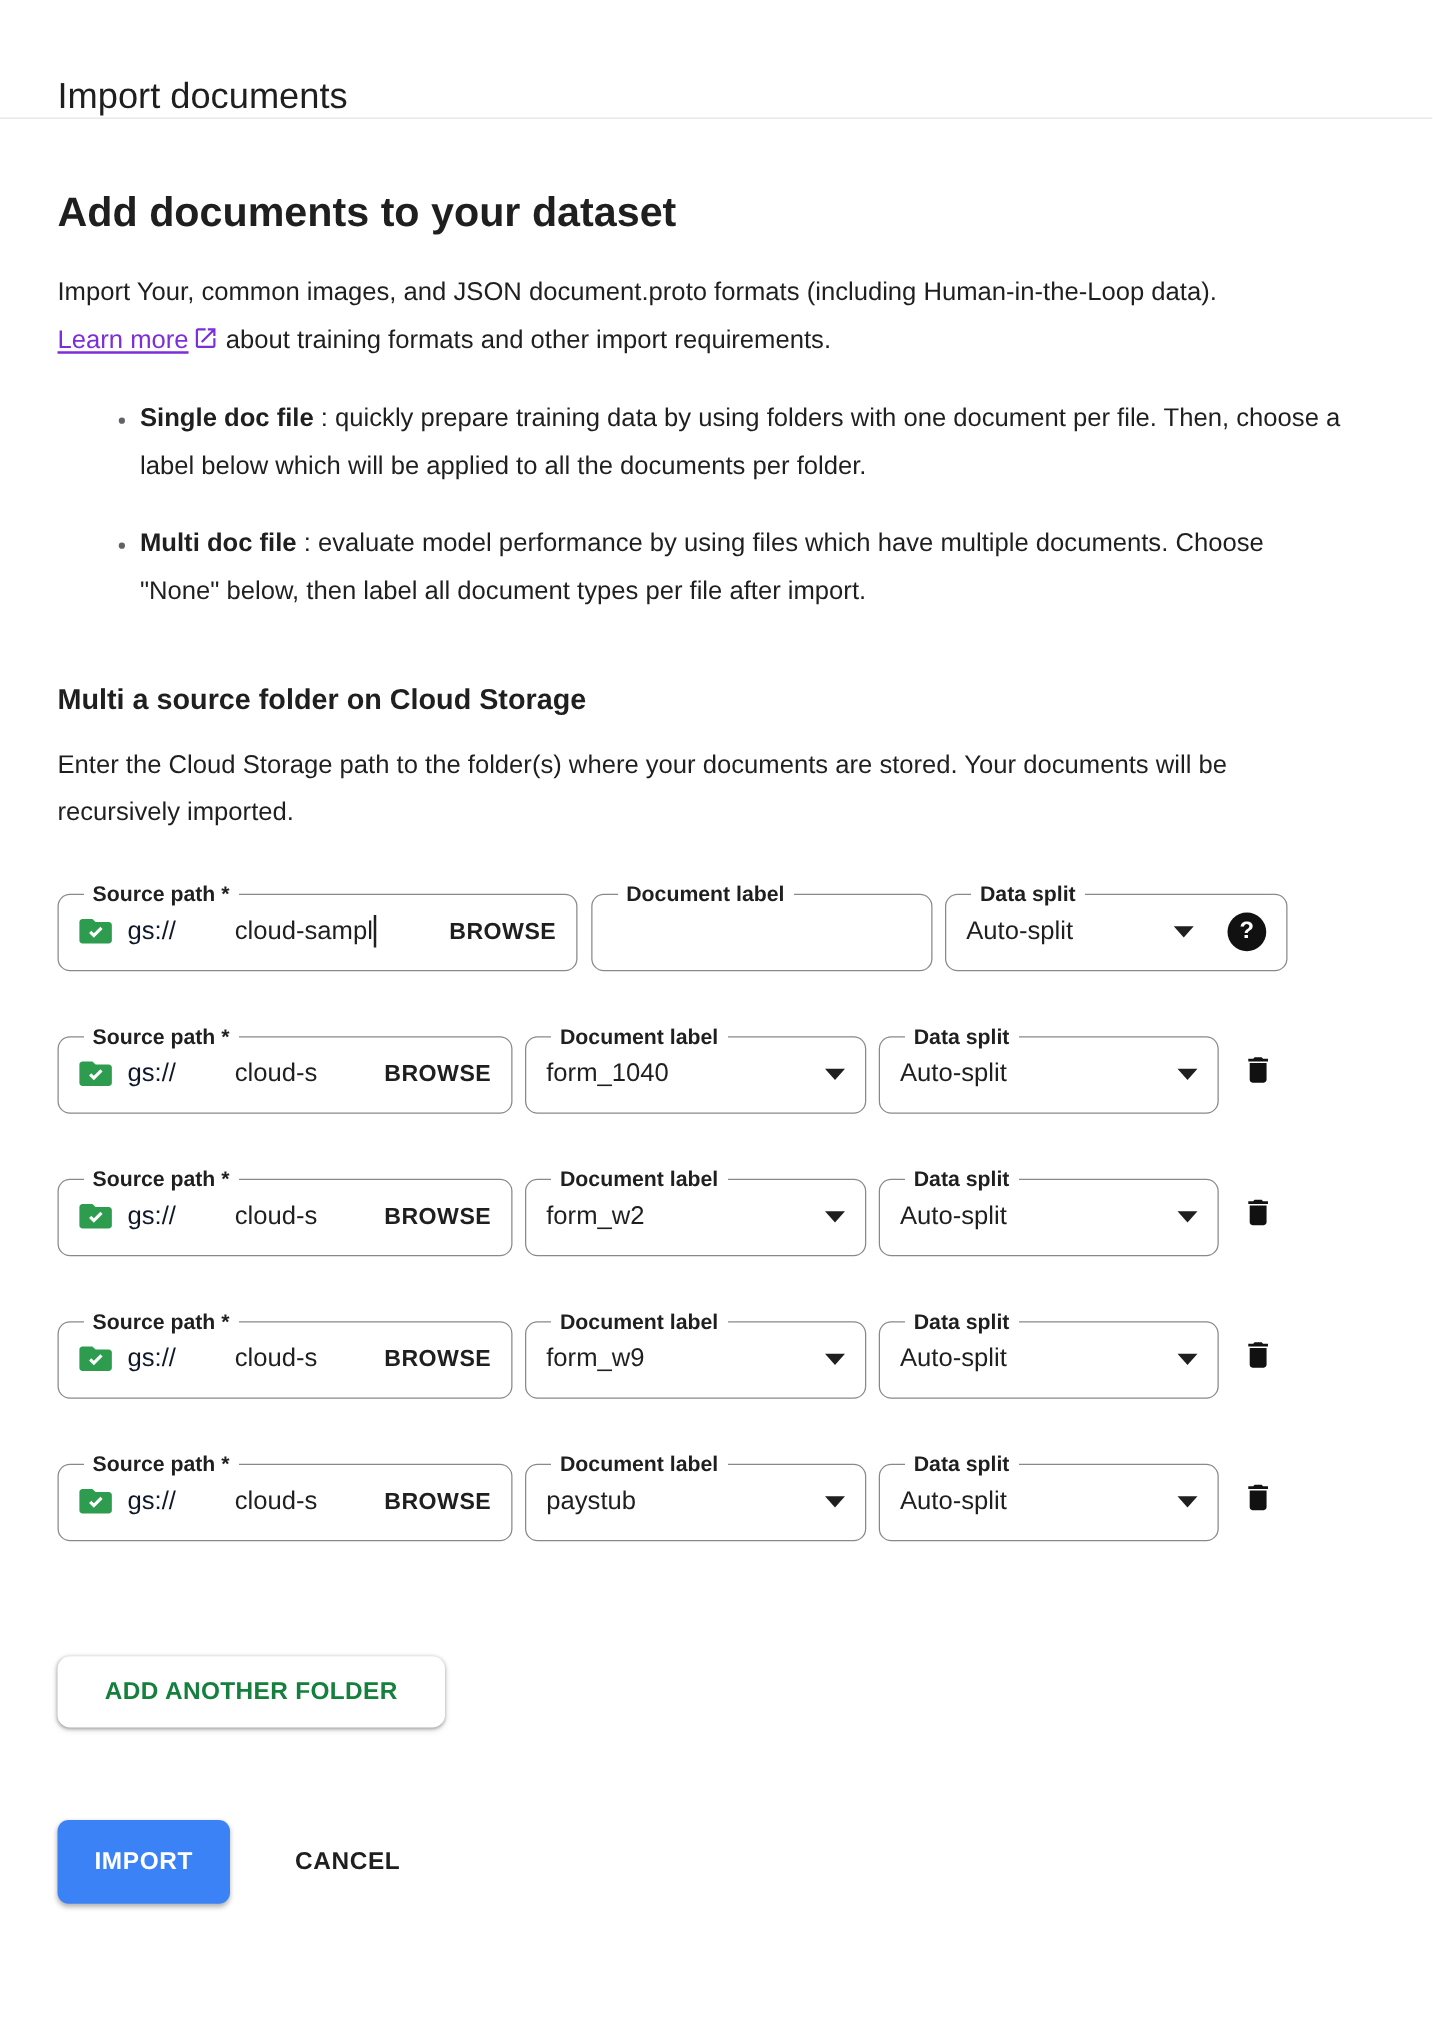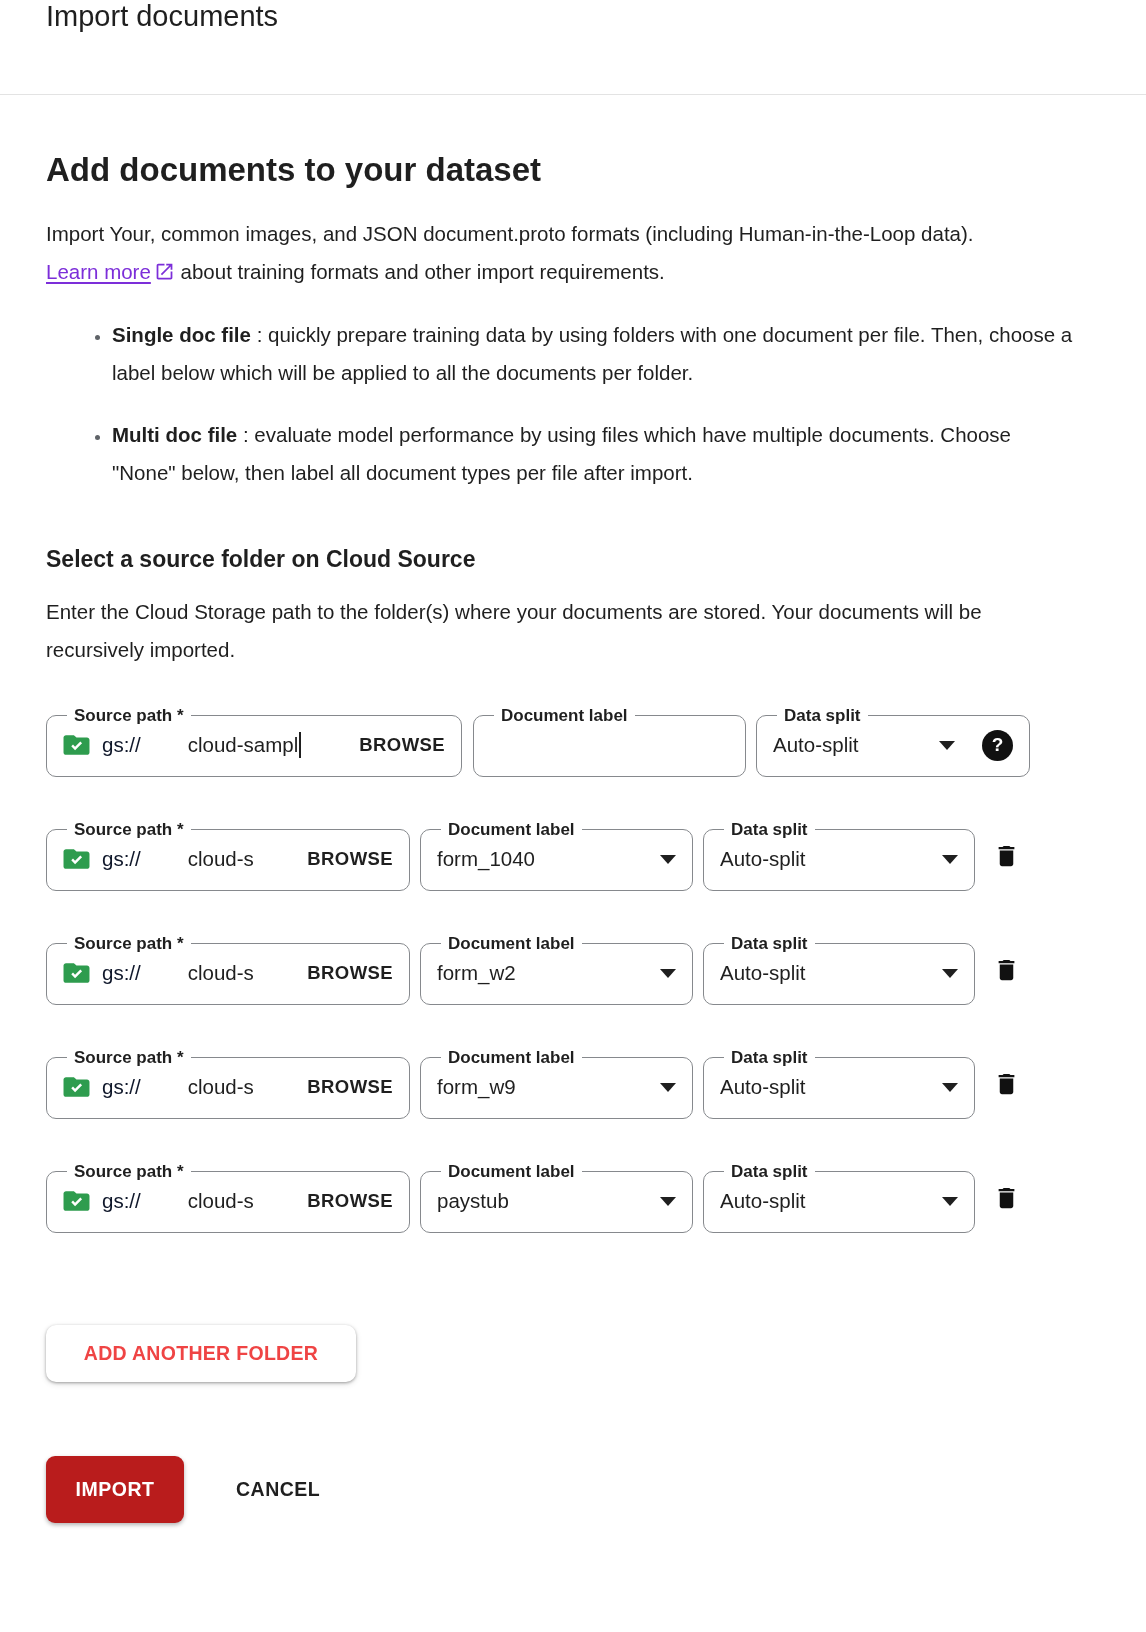--- a/index.html
+++ b/index.html
@@ -3,21 +3,21 @@
 <meta charset="utf-8">
 <style>
   * { box-sizing: border-box; }
   html,body { margin:0; padding:0; }
   body {
     width:1146px; height:1632px; background:#ffffff;
     font-family:"Liberation Sans", sans-serif; color:#1f1f1f;
     overflow:hidden;
   }
   
-  .app-header { height:95px; display:flex; align-items:flex-start; padding:0 46px; border-bottom:1px solid #e3e3e3; }
+  .app-header { height:95px; display:flex; align-items:flex-end; padding:0 46px; border-bottom:1px solid #e3e3e3; }
   .app-header h2 { margin:0; font-size:29px; font-weight:400; color:#1f1f1f; }
 
   main { padding:0 46px; }
   h1 { font-size:33px; font-weight:700; margin:56px 0 0 0; color:#1f1f1f; }
   .intro { font-size:20.5px; line-height:38px; margin-top:26px; max-width:985px; }
   a.learn-more { color:#7c2ed9; text-decoration:underline; text-underline-offset:3px; cursor:pointer; }
   .ext-icon { display:inline-block; vertical-align:-3px; margin-left:3px; }
 
   .section-h { font-size:23px; font-weight:700; margin:70px 0 0 0; }
   ul.tips { margin:22px 0 0 0; padding-left:66px; }
@@ -67,26 +67,26 @@
     margin-left:27px; width:31px; height:31px; border-radius:50%;
     background:#111; color:#fff; font-weight:700; font-size:19px;
     display:flex; align-items:center; justify-content:center; cursor:pointer; flex:0 0 auto;
   }
   .trash-btn { background:none; border:none; padding:0; margin-left:18px; align-self:center; cursor:pointer; display:flex; }
 
   
   .add-folder-btn {
     margin-top:48px; width:310px; height:57px; background:#fff; border:none; border-radius:10px;
     box-shadow:0 1px 3px rgba(0,0,0,.32), 0 2px 6px rgba(0,0,0,.12);
-    color:#ef4444; font-family:"Liberation Sans", sans-serif; font-size:19.5px; font-weight:700;
+    color:#15803d; font-family:"Liberation Sans", sans-serif; font-size:19.5px; font-weight:700;
     letter-spacing:.3px; cursor:pointer;
   }
   .actions { margin-top:74px; display:flex; align-items:center; }
   .import-btn {
-    width:138px; height:67px; border:none; border-radius:9px; background:#b91c1c; color:#fff;
+    width:138px; height:67px; border:none; border-radius:9px; background:#3b82f6; color:#fff;
     font-family:"Liberation Sans", sans-serif; font-size:19.5px; font-weight:700; letter-spacing:.5px;
     box-shadow:0 2px 4px rgba(0,0,0,.3); cursor:pointer;
   }
   .cancel-btn {
     margin-left:46px; background:none; border:none; color:#1f1f1f;
     font-family:"Liberation Sans", sans-serif; font-size:19.5px; font-weight:700; letter-spacing:.5px; cursor:pointer;
   }
 </style>
 </head>
 <body>
@@ -100,21 +100,21 @@
 
   <p class="intro"><span>Import Your, common images, and JSON document.proto formats (including Human-in-the-Loop data). </span><a class="learn-more"><span>Learn more</span><span class="ext-icon"><svg width="21" height="21" viewBox="0 0 24 24" fill="#7c2ed9">
             <path d="M19 19H5V5h7V3H5c-1.11 0-2 .9-2 2v14c0 1.1.89 2 2 2h14c1.1 0 2-.9 2-2v-7h-2v7zM14 3v2h3.59l-9.83 9.83 1.41 1.41L19 6.41V10h2V3h-7z"></path>
           </svg></span></a><span> about training formats and other import requirements.</span></p>
 
   <ul class="tips">
     <li><span class="b">Single doc file</span><span> : quickly prepare training data by using folders with one document per file. Then, choose a label below which will be applied to all the documents per folder.</span></li>
     <li><span class="b">Multi doc file</span><span> : evaluate model performance by using files which have multiple documents. Choose "None" below, then label all document types per file after import.</span></li>
   </ul>
 
-  <h3 class="section-h src-h">Select a source folder on Cloud Source</h3>
+  <h3 class="section-h src-h">Multi a source folder on Cloud Storage</h3>
   <p class="src-desc">Enter the Cloud Storage path to the folder(s) where your documents are stored. Your documents will be recursively imported.</p>
 
   <div class="form-area">
 
     
     <div class="form-row row-first">
       <fieldset class="field source-field">
         <legend>Source path *</legend>
         <div class="field-content">
           <span class="folder-icon">

